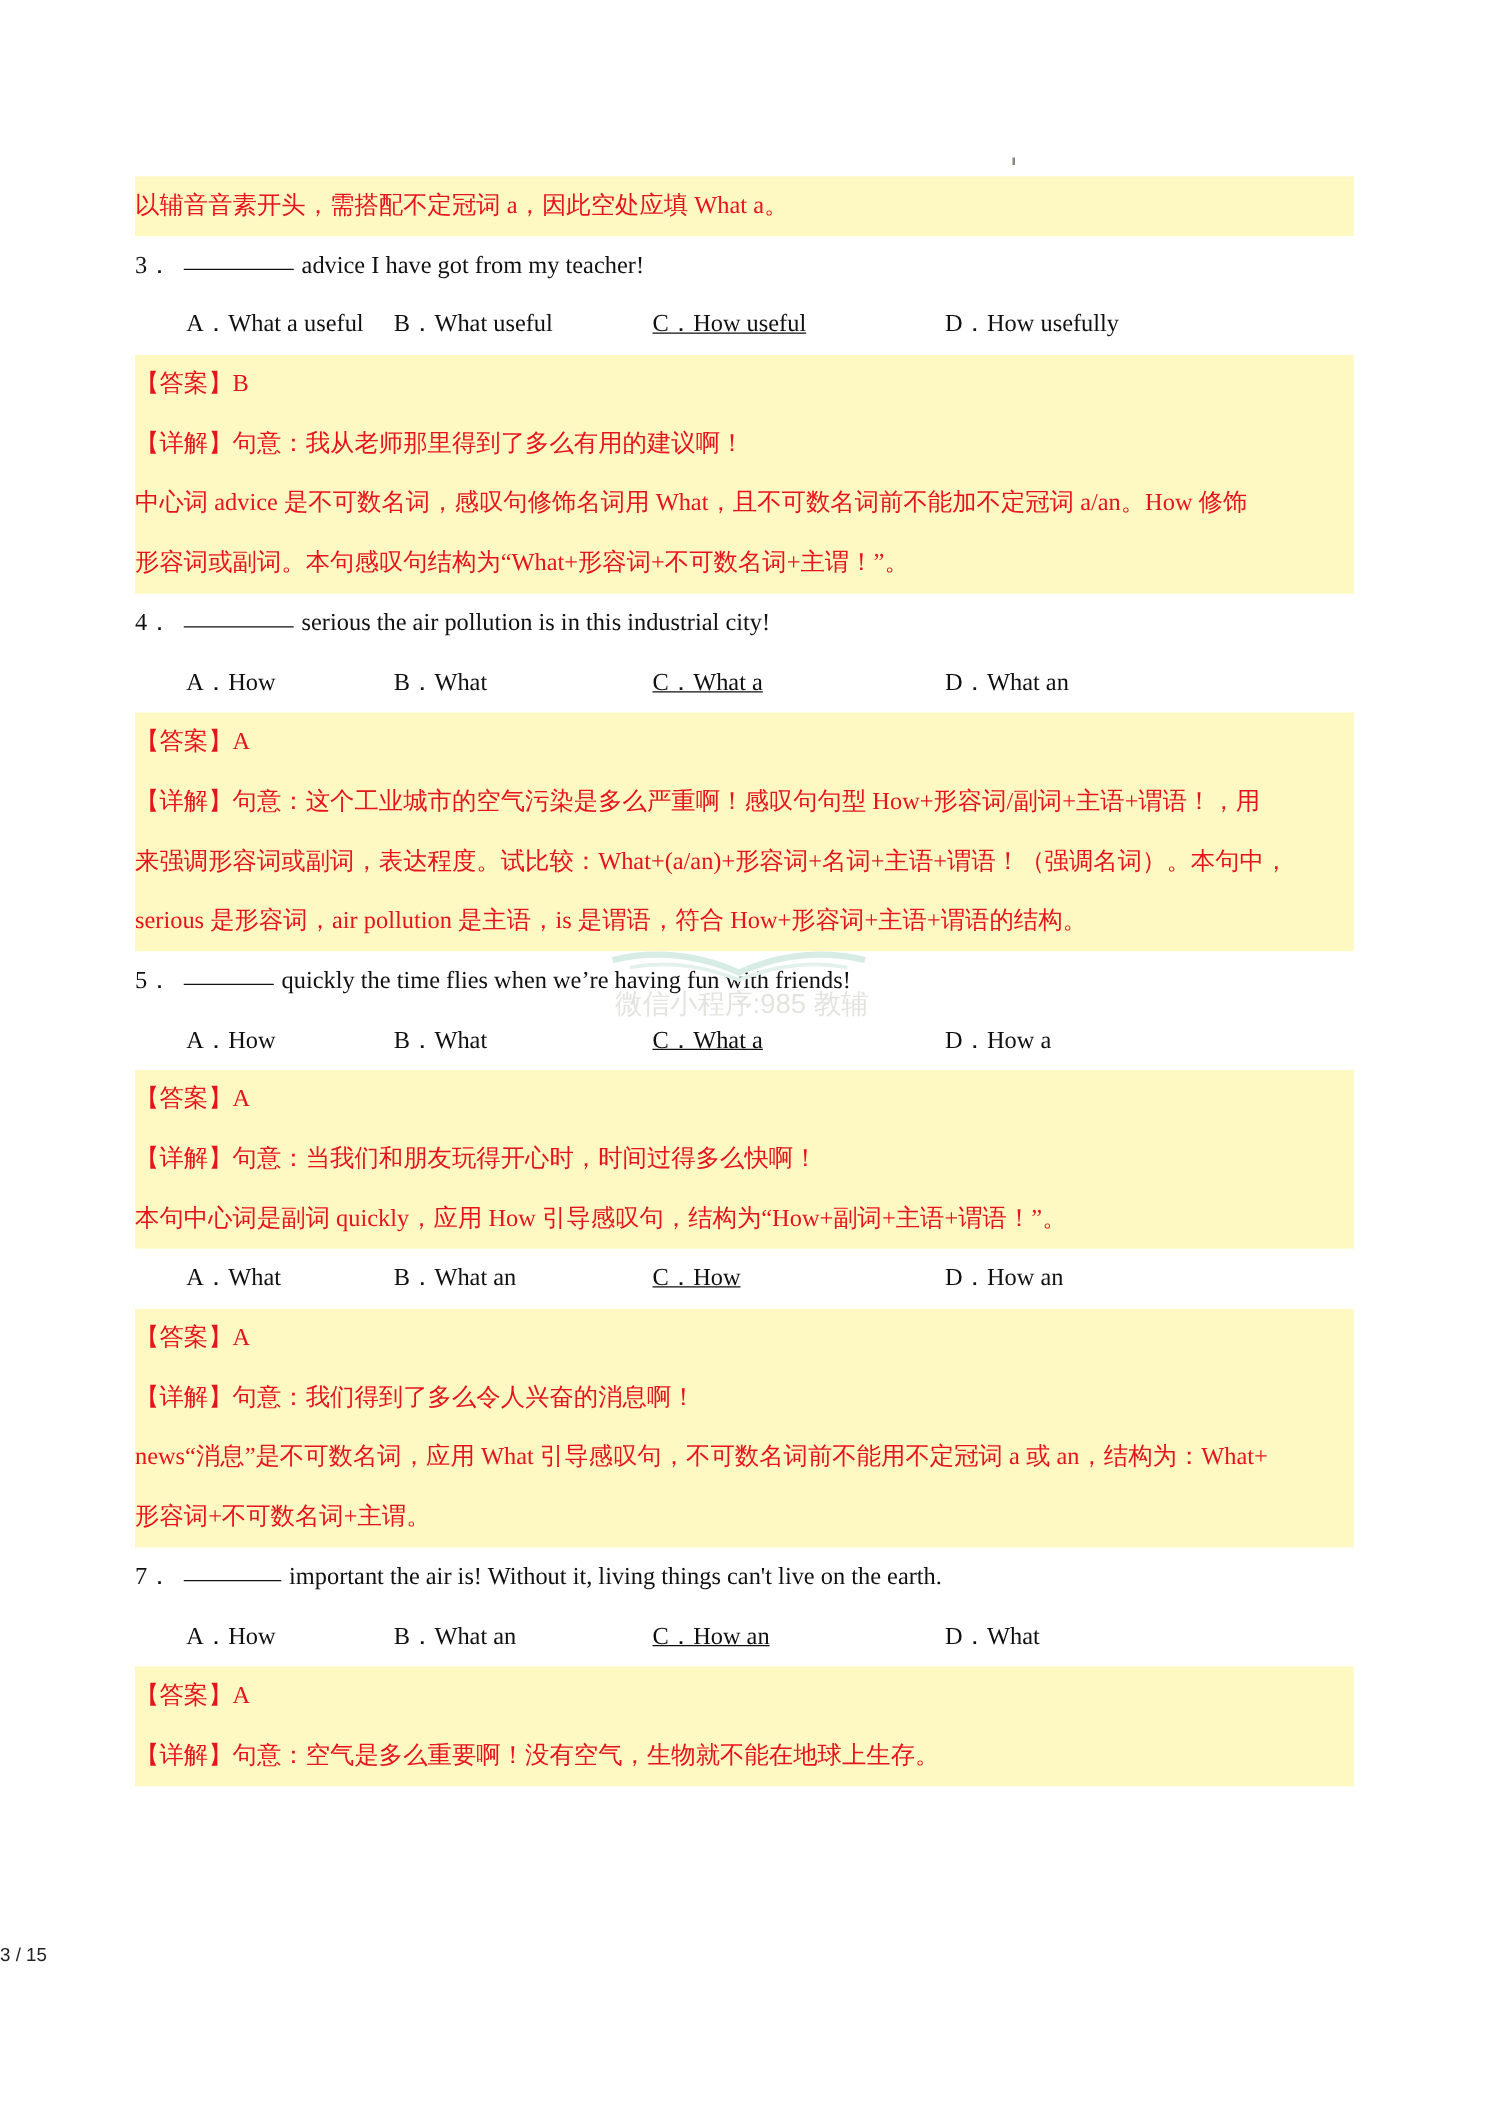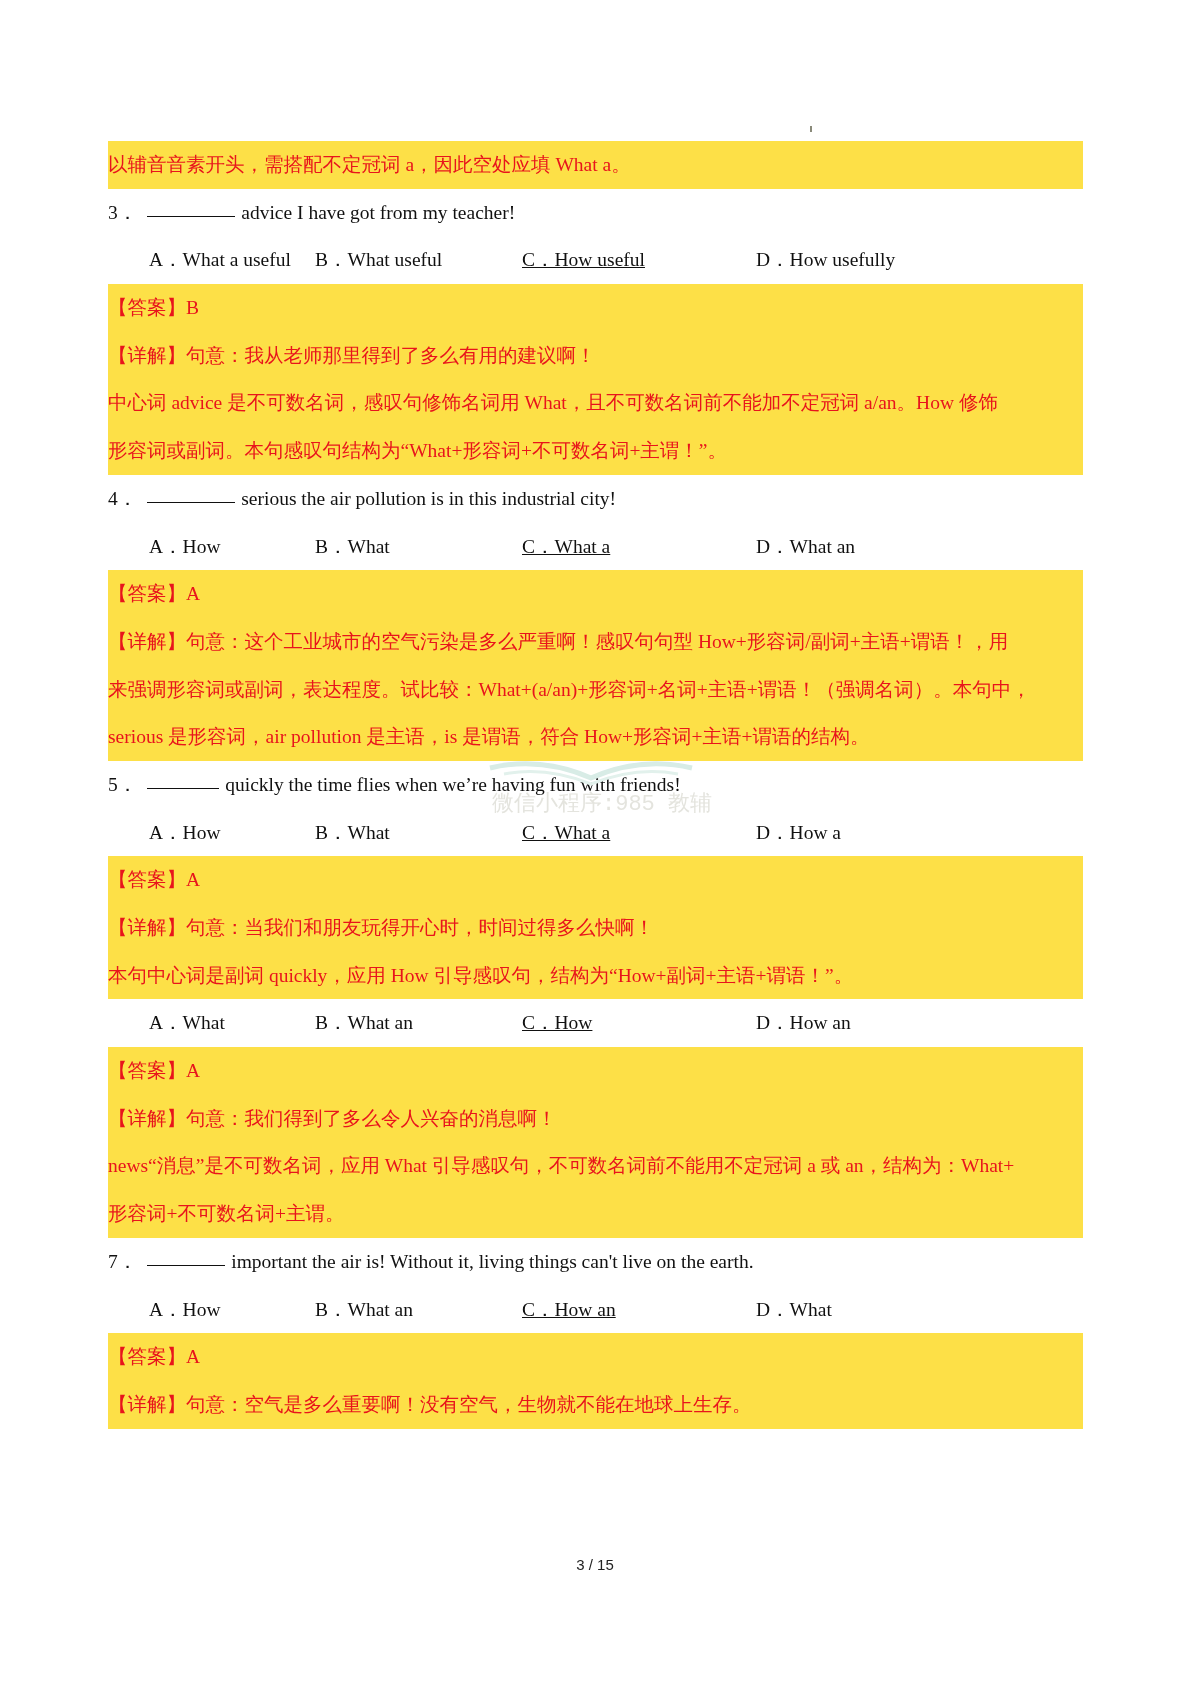--- a/index.html
+++ b/index.html
@@ -11,44 +11,44 @@
     .page { position: absolute; left: 0; top: 0; width: 1190px; height: 1683px; }
     .top-mark {
       position: absolute; left: 810px; top: 126px; width: 2px; height: 6px;
       background: #8a8a7a;
     }
     .content { position: absolute; left: 108px; top: 141px; width: 975px; }
     .line {
       height: 47.7px; line-height: 47.7px; font-size: 19.5px; white-space: nowrap;
       position: relative;
     }
-    .band { background: #fde047; }
+    .band { background: #fef9c3; }
     .red { color: #e8141c; }
     .q-num { display: inline-block; }
     .blank {
       display: inline-block; border-bottom: 1.6px solid #111; height: 20px;
       vertical-align: baseline; margin: 0 6px 0 10px; position: relative; top: -2px;
     }
     .opts { position: relative; }
     .opt { position: absolute; top: 0; }
     .opt-a { left: 41px; }
     .opt-b { left: 207px; }
     .opt-c { left: 414px; text-decoration: underline; }
     .opt-d { left: 648px; text-align: center; }
     .watermark {
       position: absolute; left: 478px; top: 758px; width: 240px; height: 70px;
       pointer-events: none;
     }
     .watermark svg { position: absolute; left: 8px; top: 0; }
     .watermark .wm-text {
       position: absolute; left: 14px; top: 30px; font-size: 22px;
-      color: #e4e4de; font-family: Liberation Mono, monospace; white-space: nowrap;
+      color: #e4e4de; font-family: Liberation Sans, sans-serif; white-space: nowrap;
     }
     .footer {
-      position: absolute; left: 0; width: 1190px; top: 1556px; text-align: center;
+      position: absolute; left: 0; width: 1190px; top: 1556px; 
       font-family: "Liberation Sans", "DejaVu Sans", sans-serif; font-size: 15px; color: #222;
     }
   </style>
 </head>
 <body>
 
 <div class="page">
 
   <div class="top-mark"></div>
 

